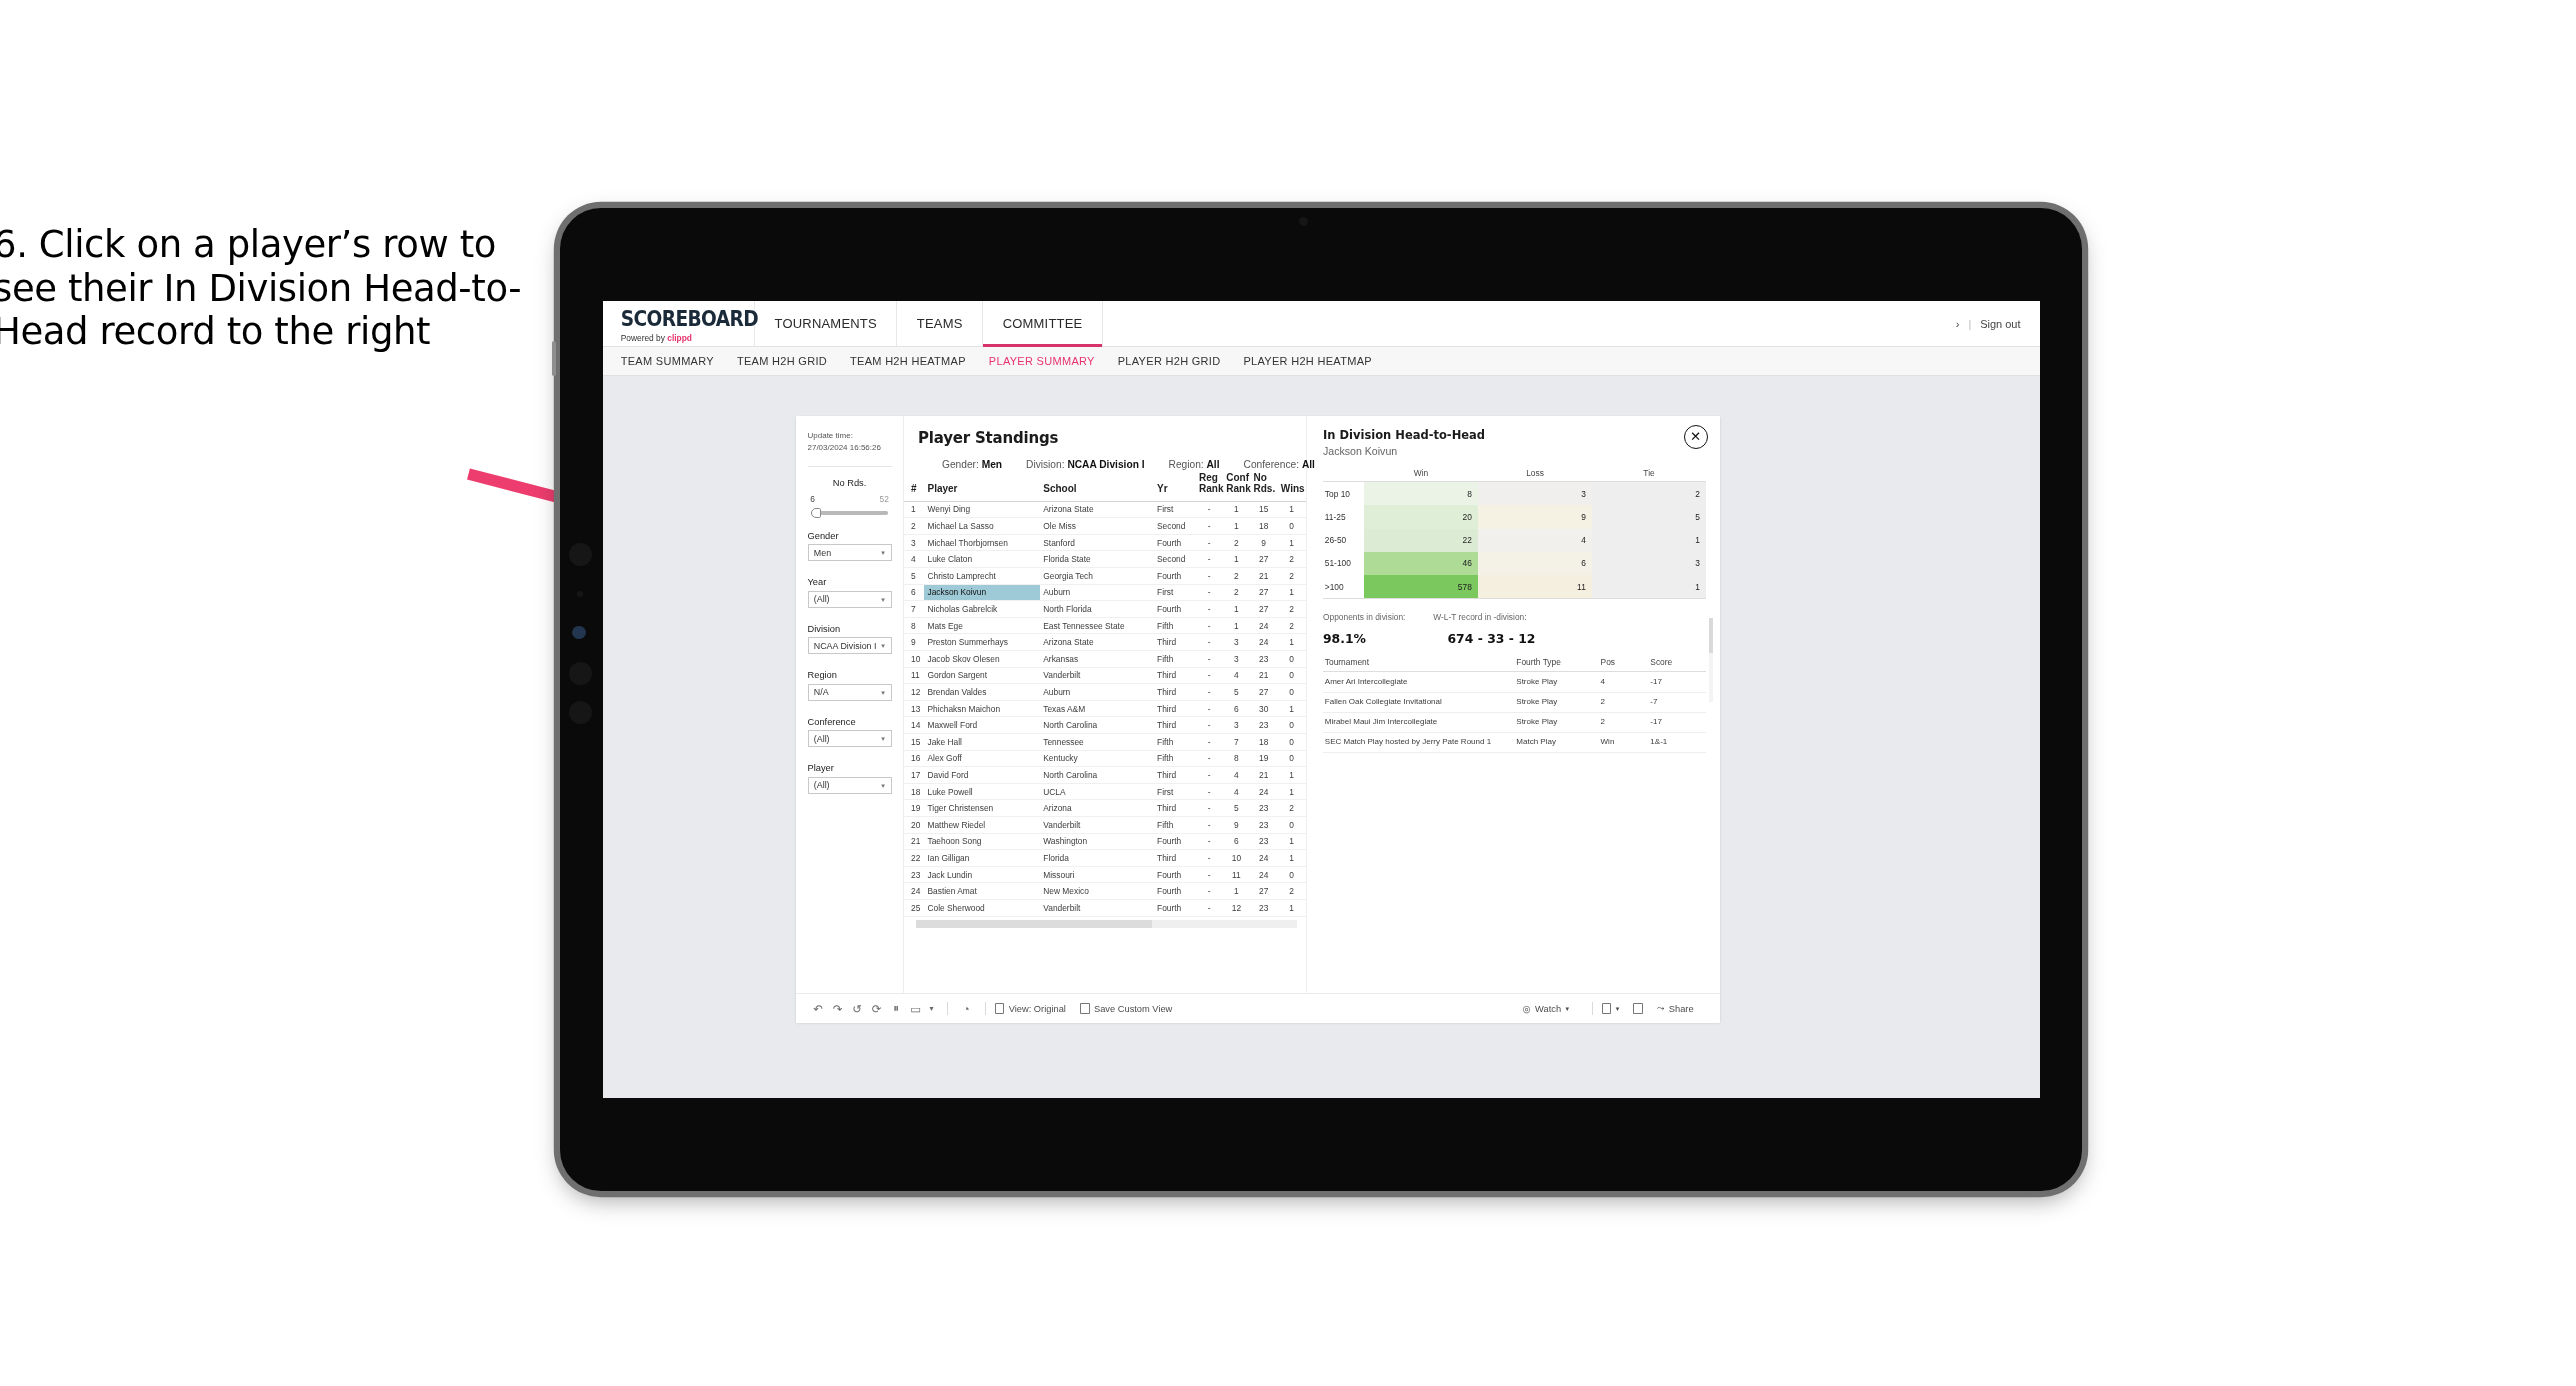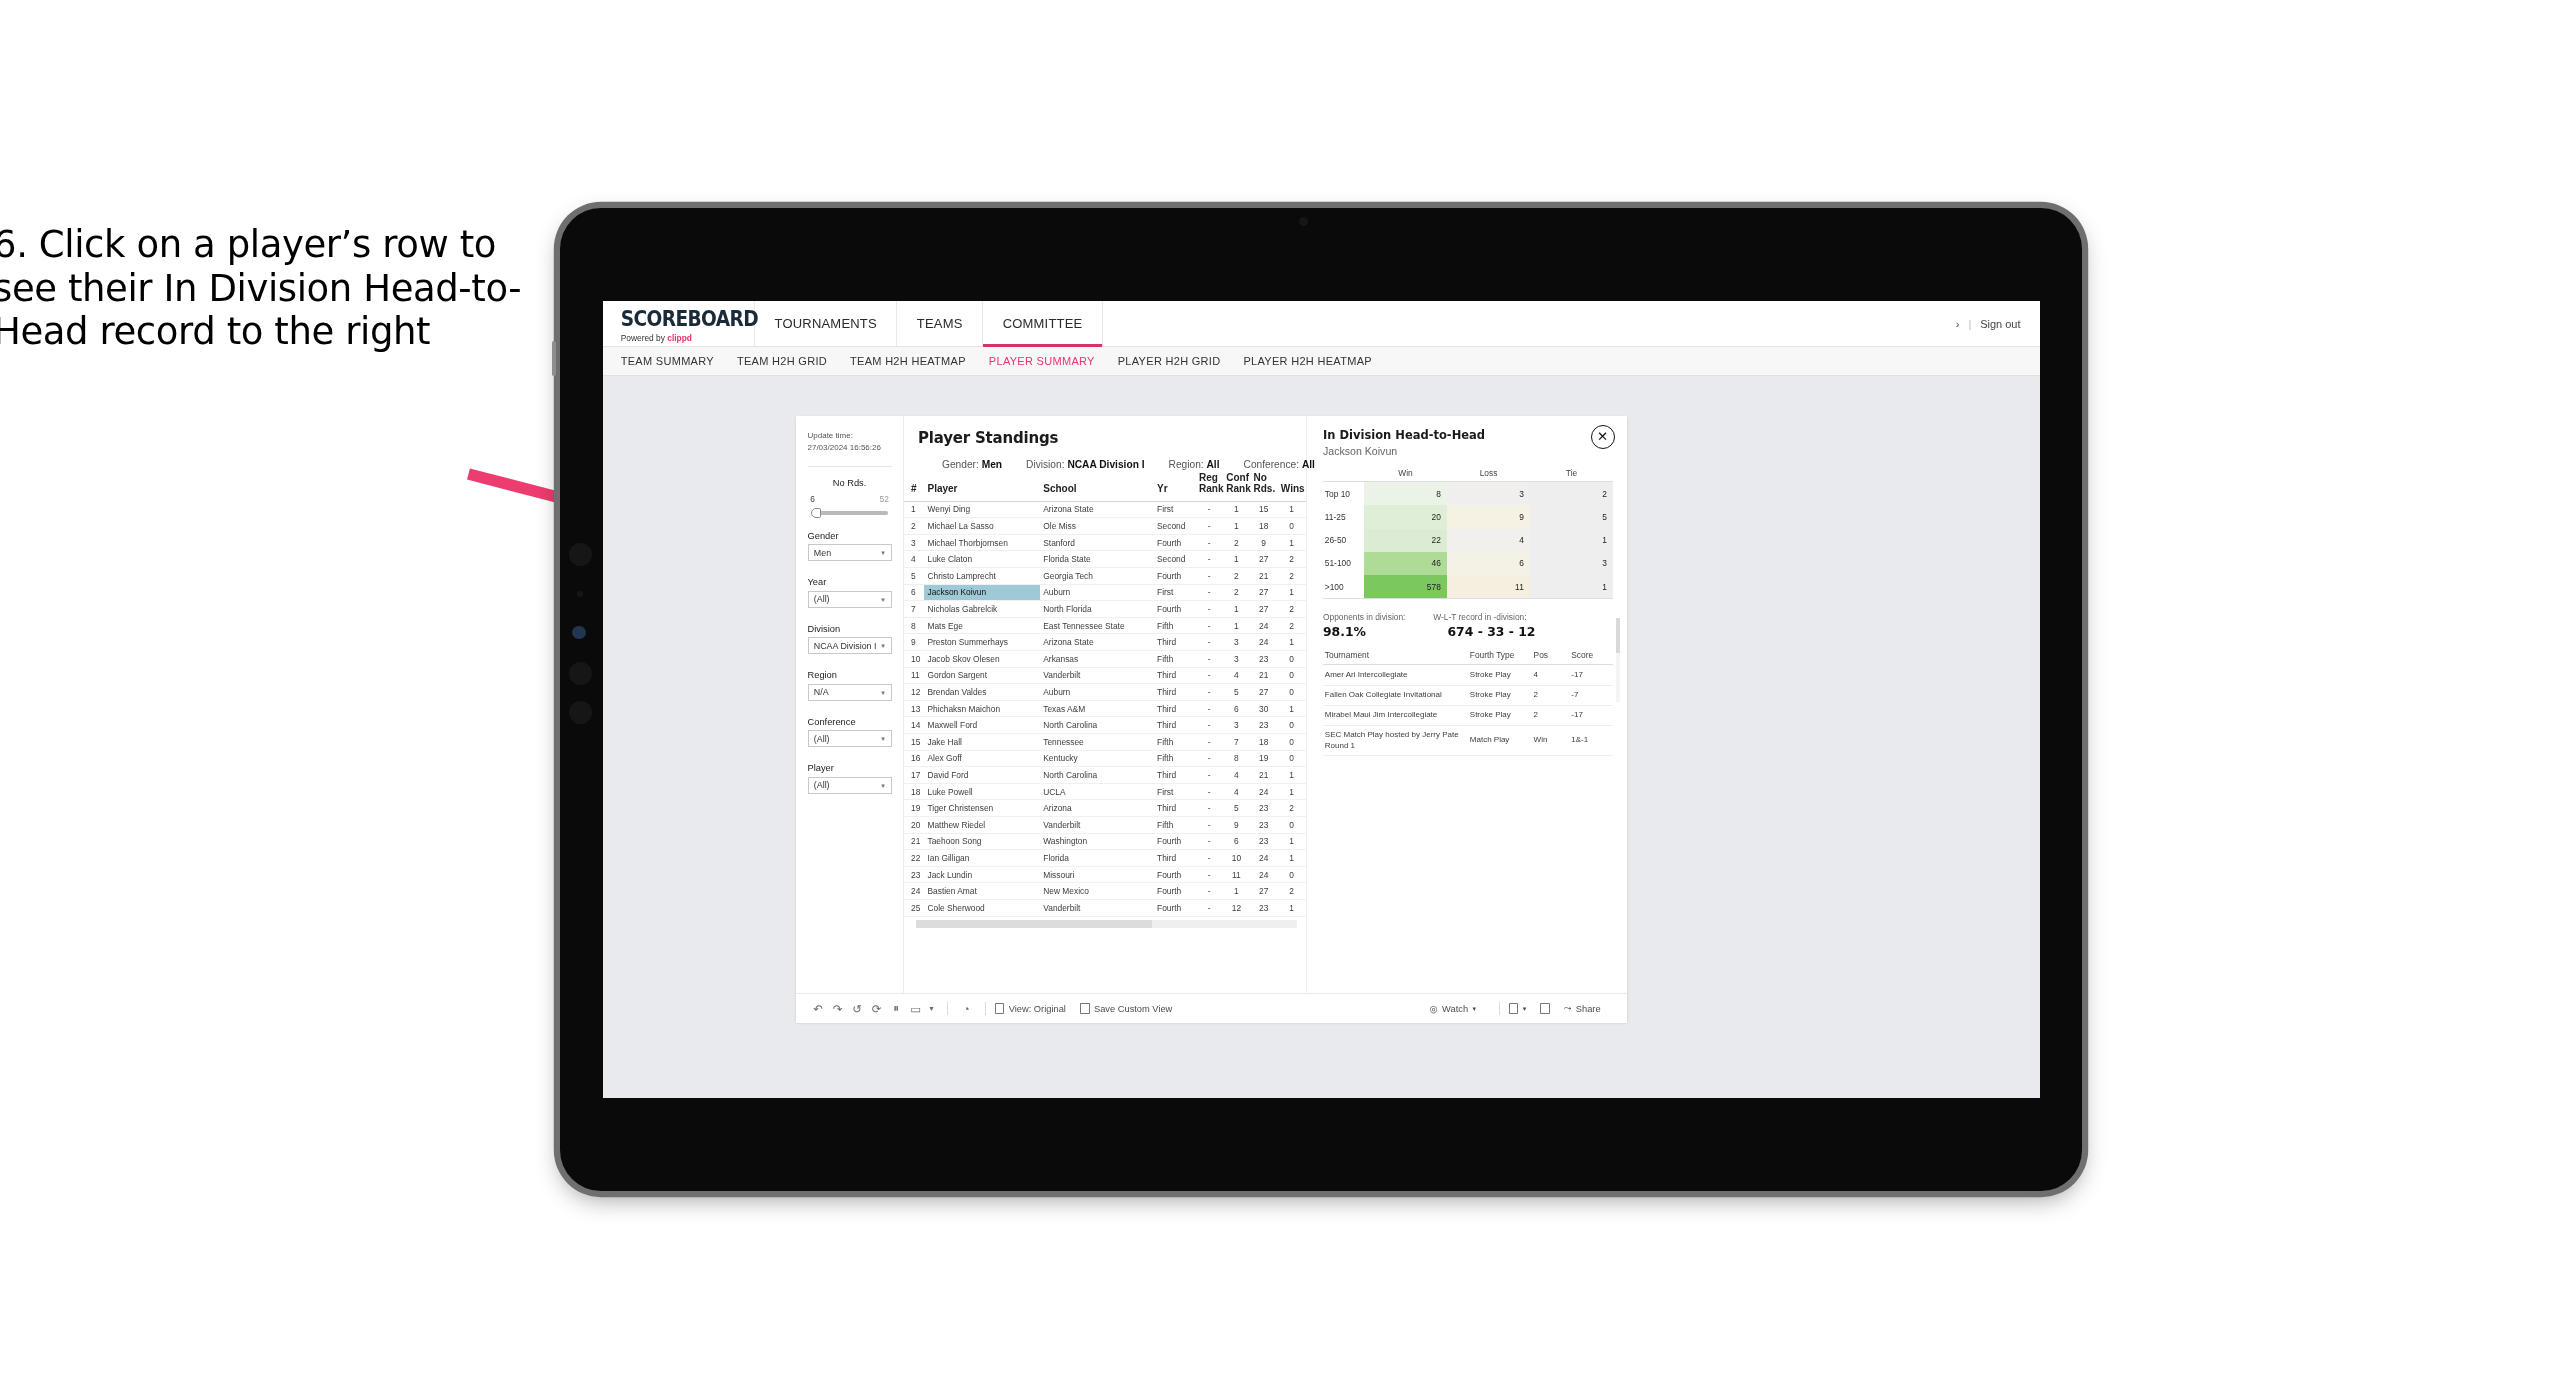--- a/index.html
+++ b/index.html
@@ -96,21 +96,21 @@
     padding-left: 17.7px; border-bottom: 0.9px solid #e0e0e0;
   }
   .subtab { font-size: 11px; color: #333; letter-spacing: 0.3px; cursor: pointer; }
   .subtab.active { color: #e8336d; }
 
   
   .workspace { position: relative; height: calc(100% - 75px); background: #e9eaee; }
 
   .viz-card {
     position: absolute; left: 193px; top: 40px;
-    width: 831px; height: 607px;
+    width: 924px; height: 607px;
     background: #fff;
     box-shadow: 0 0.9px 2.7px rgba(0,0,0,0.12);
     display: flex; flex-direction: column;
   }
   .viz-body { flex: 1; display: flex; min-height: 0; }
 
   
   .filters { width: 108px; border-right: 0.9px solid #ededed; padding: 14px 11.5px 0 11.5px; }
   .update-lbl { font-size: 8px; color: #555; line-height: 1.45; }
   .filters hr { border: none; border-top: 0.9px solid #e6e6e6; margin: 12.4px 0 11.5px; }
@@ -184,21 +184,21 @@
     padding-bottom: 3.5px; border-bottom: 0.9px solid #ddd;
   }
   .hm th.rh { border-bottom: 0.9px solid #ddd; width: 41px; }
   .hm td { font-size: 8.4px; color: #222; text-align: right; padding: 6.6px 6.2px; }
   .hm td.rlabel { text-align: left; color: #333; padding-left: 1.8px; }
   .hm tr:last-child td { border-bottom: 0.9px solid #ddd; }
 
   .kpis { display: flex; margin-top: 12.4px; }
   .kpi-l { width: 105px; }
   .kpi-lbl { font-size: 8.4px; color: #666; }
-  .kpi-val { font-family: "DejaVu Sans", sans-serif; font-weight: 700; font-size: 12.4px; color: #111; margin-top: 2px; }
+  .kpi-val { font-family: "DejaVu Sans", sans-serif; font-weight: 700; font-size: 12.4px; color: #111; margin-top: 9px; }
   .kpi-r .kpi-lbl { padding-left: 5.3px; }
   .kpi-r .kpi-val { padding-left: 19.5px; }
 
   .ttable { width: 100%; border-collapse: collapse; margin-top: 11.5px; table-layout: fixed; }
   .ttable th {
     font-size: 8.4px; font-weight: 400; color: #444; text-align: left;
     padding: 0 3.5px 4.4px 1.8px; border-bottom: 0.9px solid #ddd;
   }
   .ttable td {
     font-size: 8px; color: #3c3c3c; padding: 4.4px 3.5px 4.4px 1.8px;

